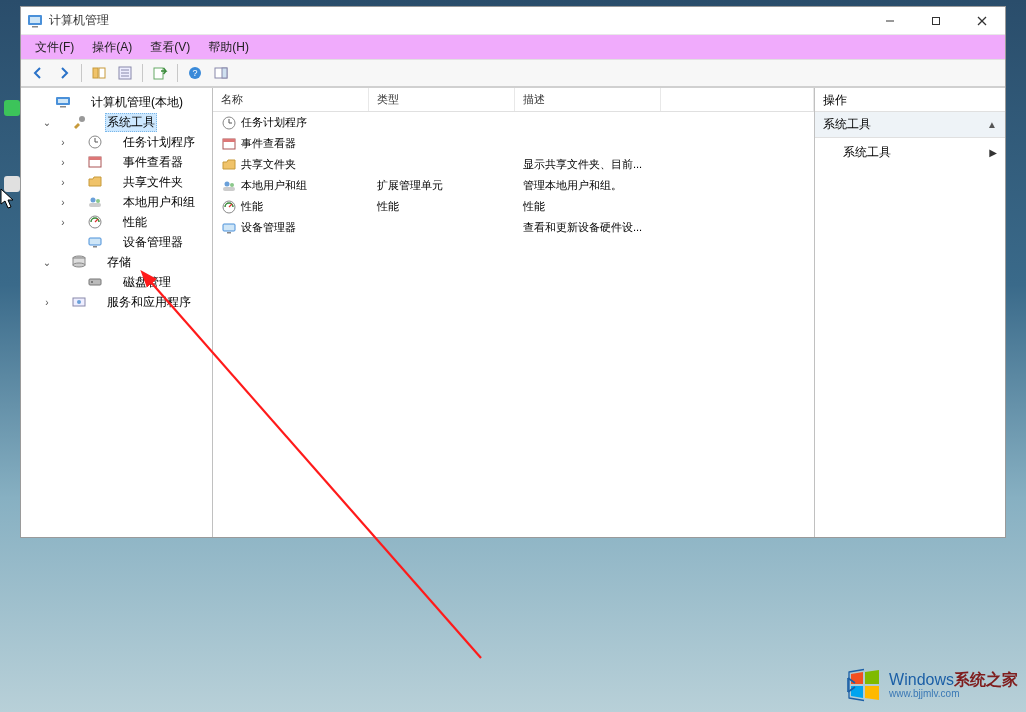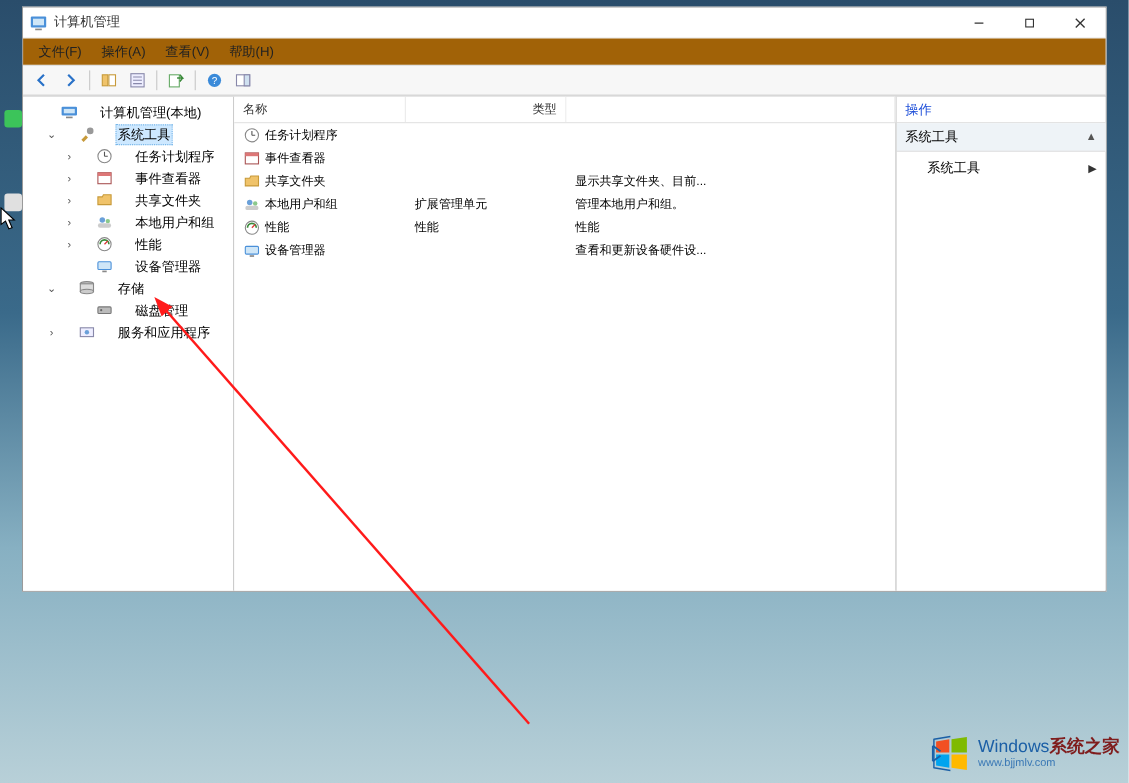--- a/index.html
+++ b/index.html
@@ -16,21 +16,21 @@
     background: #ffffff; border: 1px solid #9a9a9a;
     display: flex; flex-direction: column;
   }
 
   .titlebar { height: 28px; display: flex; align-items: center; padding: 0 0 0 6px; background: #ffffff; border-bottom: 1px solid #e8e8e8; }
   .titlebar .app-icon { width: 16px; height: 16px; margin-right: 6px; }
   .titlebar .title { font-size: 12px; color: #333; flex: 1; }
   .titlebar .ctrl { width: 46px; height: 28px; display: flex; align-items: center; justify-content: center; }
   .titlebar .ctrl svg { width: 10px; height: 10px; }
 
-  .menubar { height: 24px; display: flex; align-items: center; padding: 0 6px; font-size: 12px; background: #a16207; gap: 2px; }
+  .menubar { height: 24px; display: flex; align-items: center; padding: 0 6px; font-size: 12px; background: #f0abfc; gap: 2px; }
   .menubar .item { padding: 2px 8px; color: #222; }
 
   .toolbar { height: 28px; display: flex; align-items: center; gap: 4px; padding: 2px 6px; border-top: 1px solid #e0e0e0; border-bottom: 1px solid #d0d0d0; background: #f7f7f7; }
   .toolbar .tb { width: 22px; height: 22px; display: flex; align-items: center; justify-content: center; border: 1px solid transparent; border-radius: 2px; }
   .toolbar .sep { width: 1px; height: 18px; background: #c8c8c8; margin: 0 2px; }
 
   .client { flex: 1; display: flex; border-top: 1px solid #d0d0d0; position: relative; }
 
   .tree-pane { width: 192px; border-right: 1px solid #c0c0c0; padding: 4px 2px; font-size: 12px; background: #ffffff; overflow: hidden; }
   .tree ul { list-style: none; }
@@ -44,26 +44,26 @@
   .tree .children { margin-left: 16px; }
 
   .list-pane { flex: 1; border-right: 1px solid #c0c0c0; background: #ffffff; font-size: 11px; display: flex; flex-direction: column; position: relative; }
   .list-header { display: flex; height: 24px; border-bottom: 1px solid #e0e0e0; }
   .list-header .col { padding: 4px 8px; border-right: 1px solid #e8e8e8; color: #333; background: #ffffff; }
   .list-body { flex: 1; overflow: auto; }
   .row { display: flex; height: 21px; align-items: center; }
   .row .cell { padding: 0 8px; white-space: nowrap; overflow: hidden; display: flex; align-items: center; gap: 4px; }
   .row .cell .ico { width: 16px; height: 16px; flex-shrink: 0; }
   .c-name { width: 156px; }
-  .c-type { width: 146px; text-align: right; }
+  .c-type { width: 146px; }
   .c-desc { width: 146px; }
   .c-last { flex: 1; }
 
   .action-pane { width: 190px; background: #ffffff; font-size: 12px; display: flex; flex-direction: column; }
-  .action-header { height: 24px; padding: 4px 8px; border-bottom: 1px solid #e0e0e0; color: #1d4ed8; }
+  .action-header { height: 24px; padding: 4px 8px; border-bottom: 1px solid #e0e0e0; color: #000000; }
   .action-group-title { background: #eef3f7; padding: 4px 8px; border-bottom: 1px solid #e0e0e0; display: flex; align-items: center; justify-content: space-between; }
   .action-group-title .chev { font-size: 10px; color: #555; }
   .action-item { padding: 6px 8px 6px 28px; display: flex; align-items: center; justify-content: space-between; }
   .action-item .chev { font-size: 10px; color: #333; }
 
   .annotation-arrow { position: absolute; pointer-events: none; z-index: 500; }
 
   .watermark { position: absolute; right: 8px; bottom: 8px; display: flex; align-items: center; gap: 6px; color: #1b5fa6; font-size: 16px; z-index: 600; }
   .watermark .sub { display: flex; flex-direction: column; line-height: 1.1; }
   .watermark .sub .cn { font-weight: 700; }
@@ -291,20 +291,21 @@
             </ul>
           </li>
         </ul>
       </div>
     </div>
 
     <div class="list-pane">
       <div class="list-header">
         <div class="col c-name">名称</div>
         <div class="col c-type">类型</div>
+        <div class="col c-desc">描述</div>
         <div class="col c-last"></div>
       </div>
       <div class="list-body">
         <div class="row">
           <div class="cell c-name">
               <span class="ico"><svg viewBox="0 0 16 16">
                   <circle cx="8" cy="8" r="6" fill="#fff" stroke="#888"></circle>
                   <line x1="8" y1="8" x2="8" y2="4" stroke="#555"></line>
                   <line x1="8" y1="8" x2="11" y2="8" stroke="#555"></line>
                 </svg></span>

